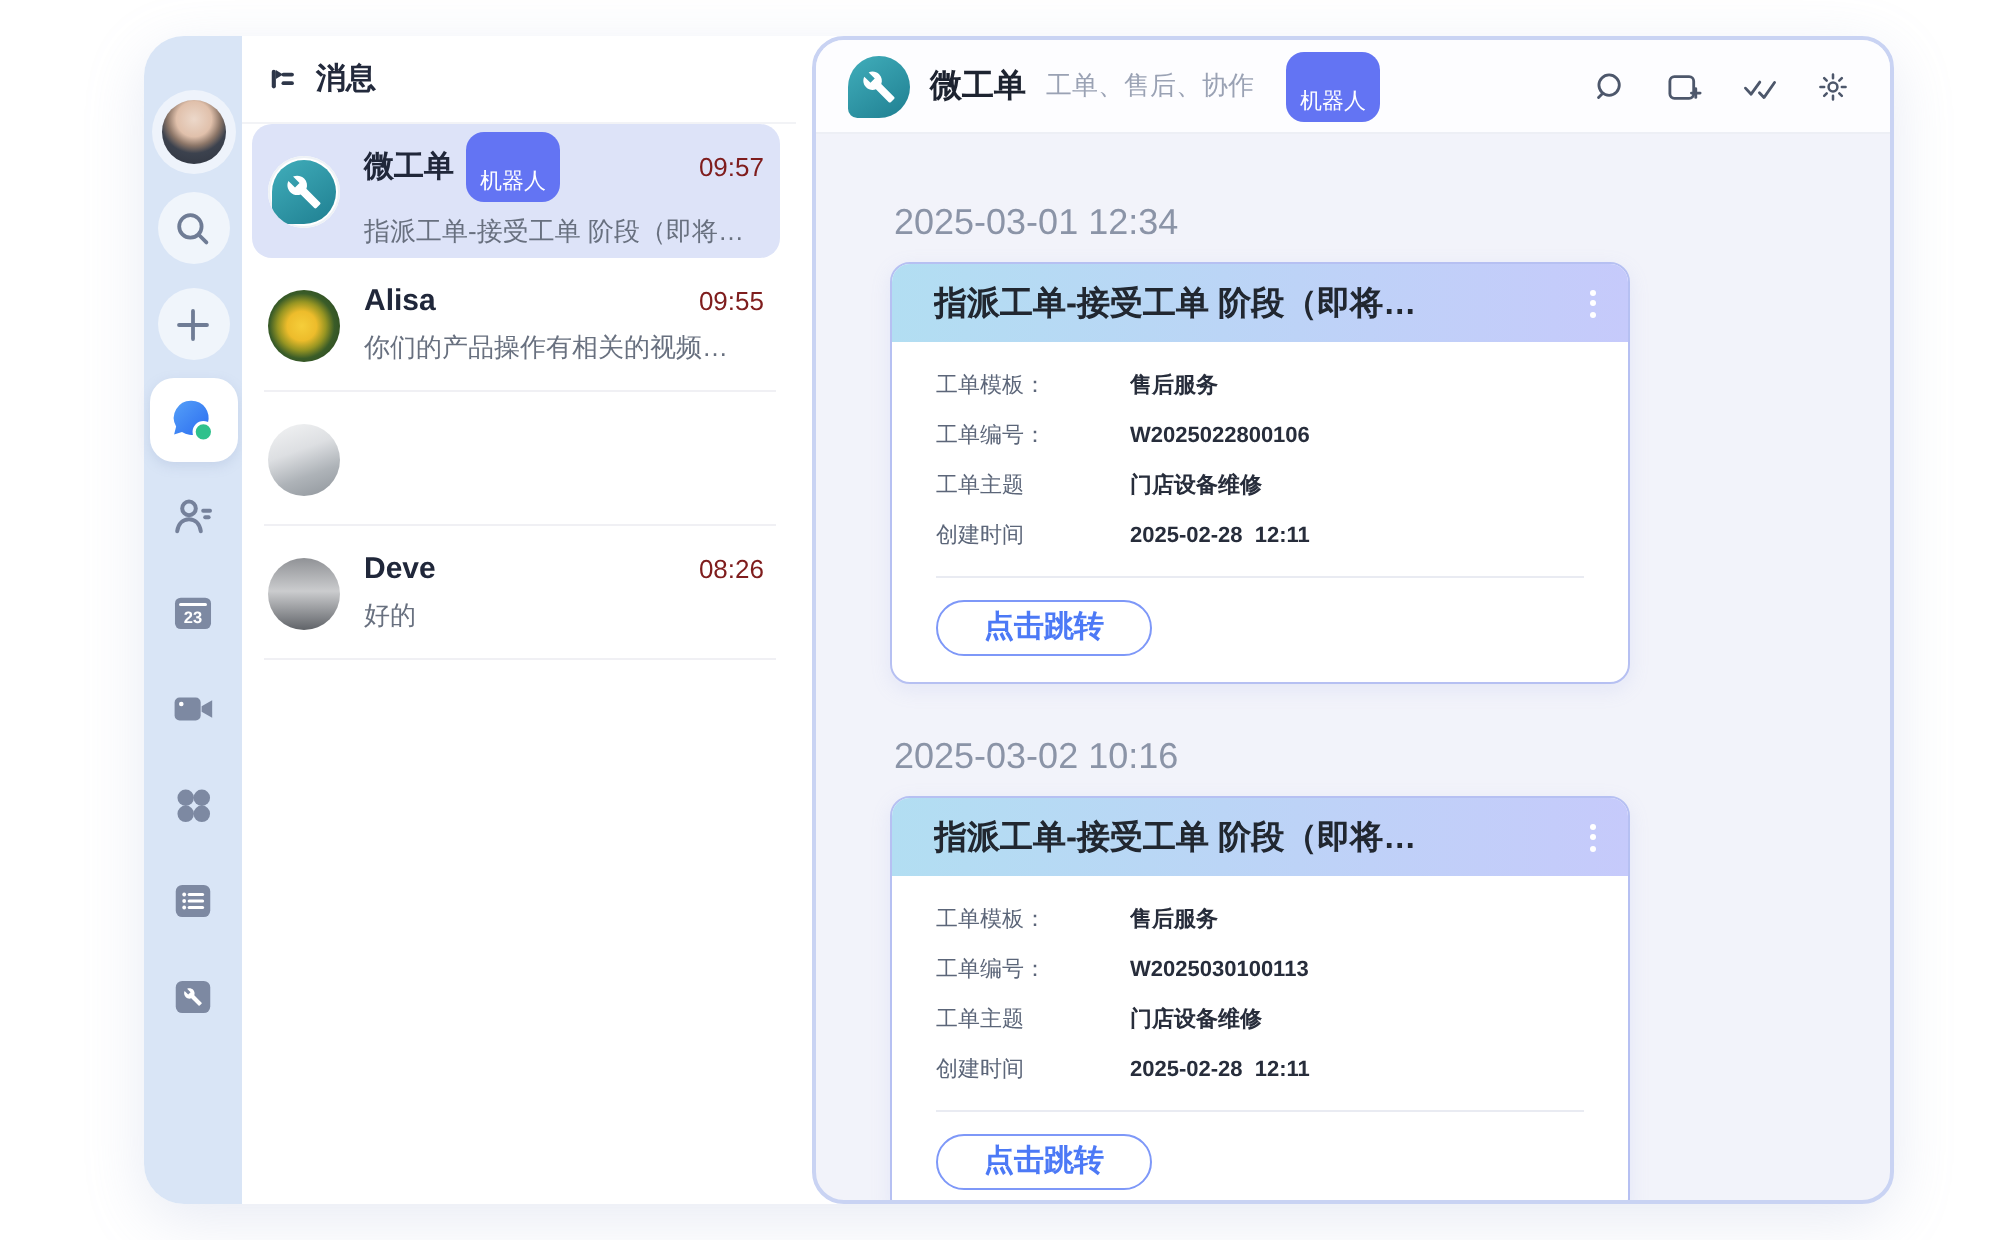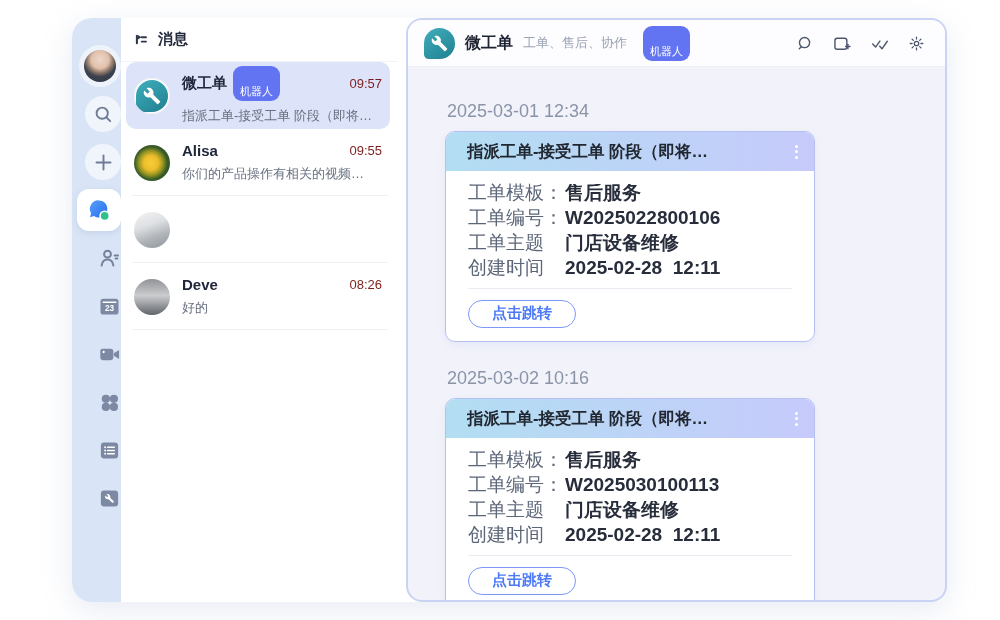--- a/index.html
+++ b/index.html
@@ -9,21 +9,21 @@
   }
   *{box-sizing:border-box; margin:0; padding:0;}
   html,body{width:1000px; height:620px; background:#ffffff; font-family:"Liberation Sans","DejaVu Sans",sans-serif; overflow:hidden;}
   .stage{position:relative; width:1000px; height:620px;}
   .window{position:absolute; left:72px; top:18px; width:875px; height:584px; display:flex;
           background:#fff; border-radius:20px; box-shadow:0 8px 30px rgba(150,165,205,.22);}
 
   
   .rail{width:49px; flex:none; background:var(--rail-bg); border-radius:20px 0 0 20px;
         display:flex; flex-direction:column; align-items:center; padding-top:24px;}
-  .rail-cell{height:48px; width:100%; flex:none; display:flex; align-items:center; justify-content:flex-end;}
+  .rail-cell{height:48px; width:100%; flex:none; display:flex; align-items:center; justify-content:center;}
   .halo{width:42px; height:42px; border-radius:50%; background:rgba(255,255,255,.55); display:flex; align-items:center; justify-content:center;}
   .user-avatar{width:32px; height:32px; border-radius:50%;
         background:radial-gradient(circle at 50% 30%, #ecd8ca 0%, #e0c0ab 32%, #8c7668 48%, #3c424e 62%, #2e333e 100%);}
   .circle-btn{width:36px; height:36px; border-radius:50%; background:rgba(255,255,255,.6); display:flex; align-items:center; justify-content:center;}
   .rail-ic{stroke:#6f7c95; fill:none; stroke-width:1.9; stroke-linecap:round;}
   .active-sq{width:44px; height:42px; background:#fff; border-radius:12px; display:flex; align-items:center; justify-content:center;
              box-shadow:0 2px 6px rgba(140,160,200,.25);}
   .glyph{fill:#7d89a2;}
 
   
@@ -72,21 +72,21 @@
   .message{margin-bottom:26px;}
   .msg-time{font-size:18px; color:#8b94a7; margin:0 0 9px 2px;}
   .msg-card{width:370px; background:#fff; border:1.5px solid var(--card-border); border-radius:10px;
             box-shadow:0 3px 10px rgba(150,160,230,.15); overflow:hidden;}
   .card-header{height:39px; background:linear-gradient(90deg,var(--header-grad-start) 0%,var(--header-grad-end) 100%);
                display:flex; align-items:center; padding:0 13px 0 21px;}
   .card-title{flex:1; font-size:16.5px; font-weight:700; color:#212730; white-space:nowrap; overflow:hidden;}
   .kebab{display:flex; flex-direction:column; gap:2.5px; padding:4px 3px; cursor:pointer;}
   .kebab i{width:3px; height:3px; border-radius:50%; background:#fff;}
   .card-body{padding:13px 22px 13px;}
-  .field{display:flex; margin-bottom:7px; font-size:19px; line-height:18px;}
+  .field{display:flex; margin-bottom:7px; font-size:11px; line-height:18px;}
   .f-label{width:97px; flex:none; color:#5c6679;}
   .f-value{color:#272d3b; font-weight:600; white-space:pre; overflow:hidden;}
   .card-divider{height:1px; background:#e9ebf2; margin:11px 0 11px;}
   .jump-btn{display:inline-block; background:#fff; border:1.5px solid var(--button-border); color:var(--button-blue);
             border-radius:15px; padding:3px 23px 4px; font-size:15px; font-weight:600; cursor:pointer; font-family:Liberation Sans, sans-serif;}
 </style>
 </head>
 <body>
 
 <div class="stage">

